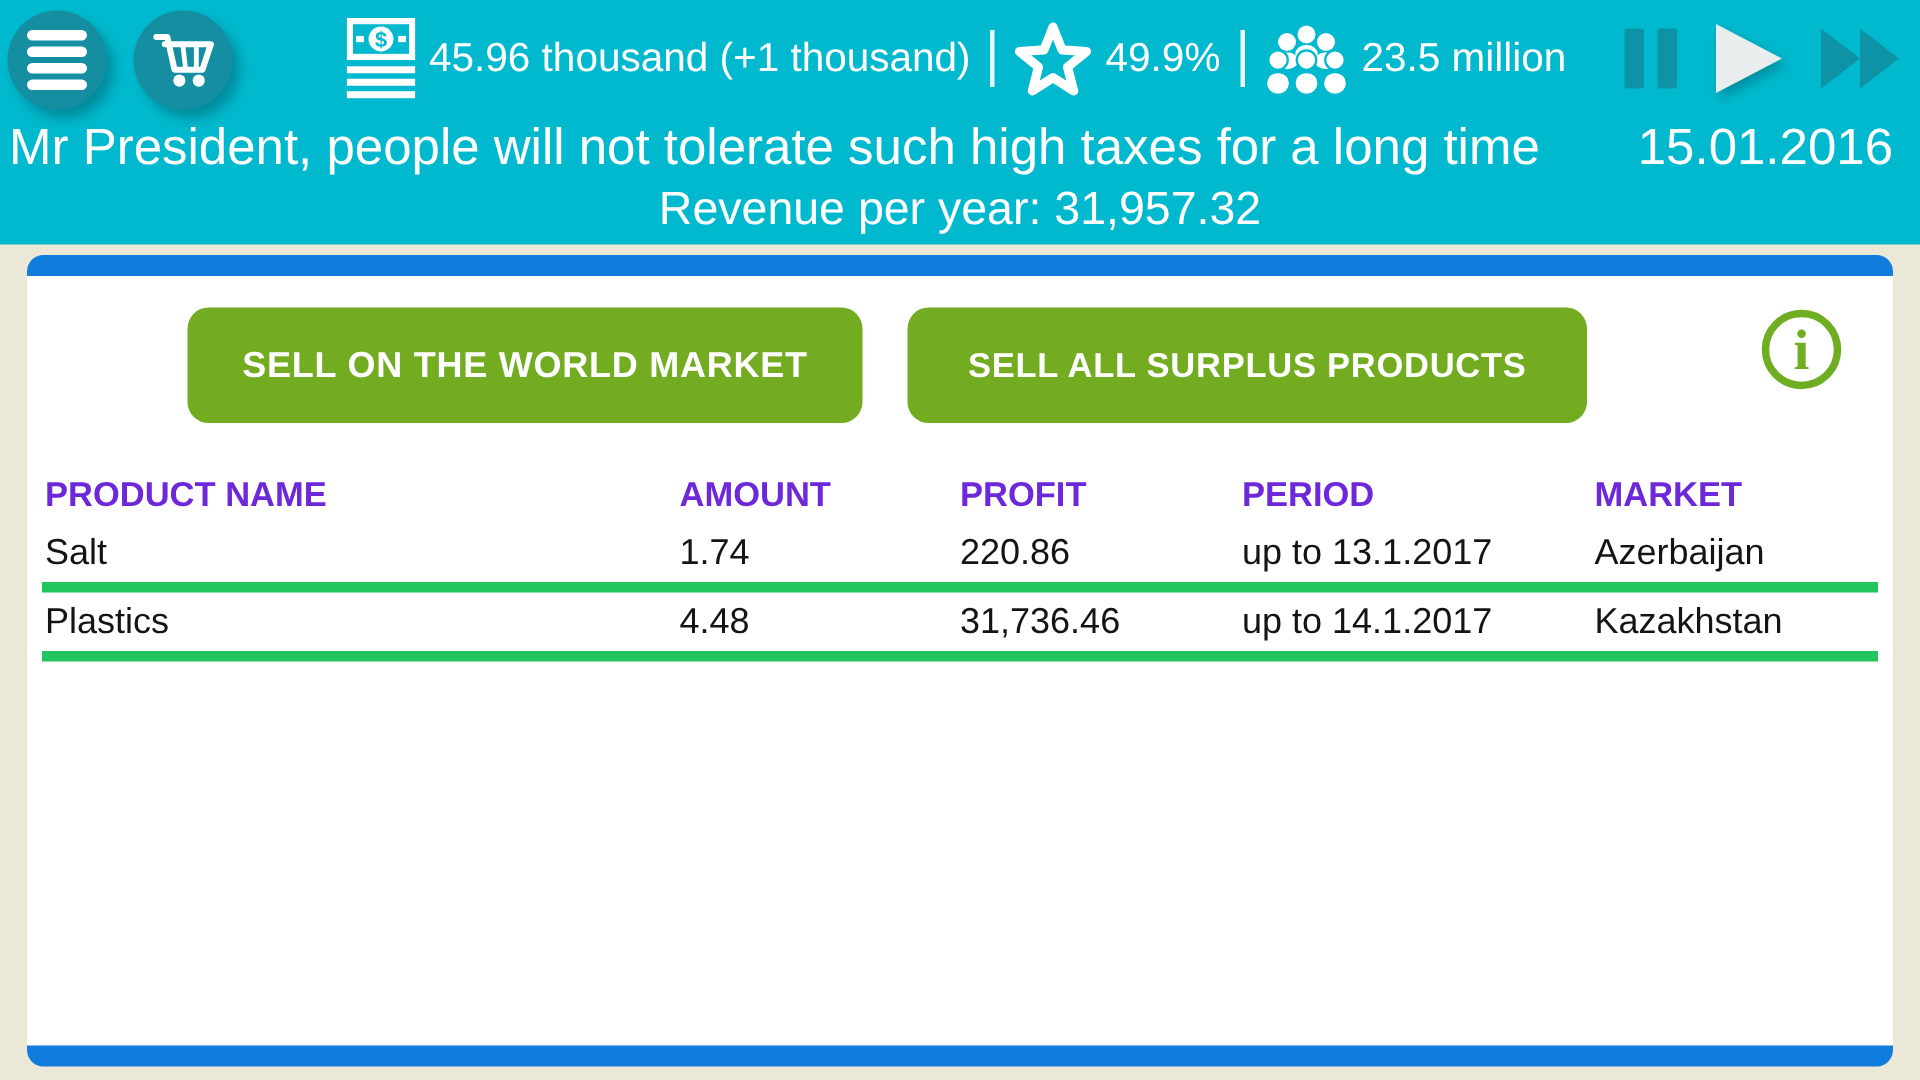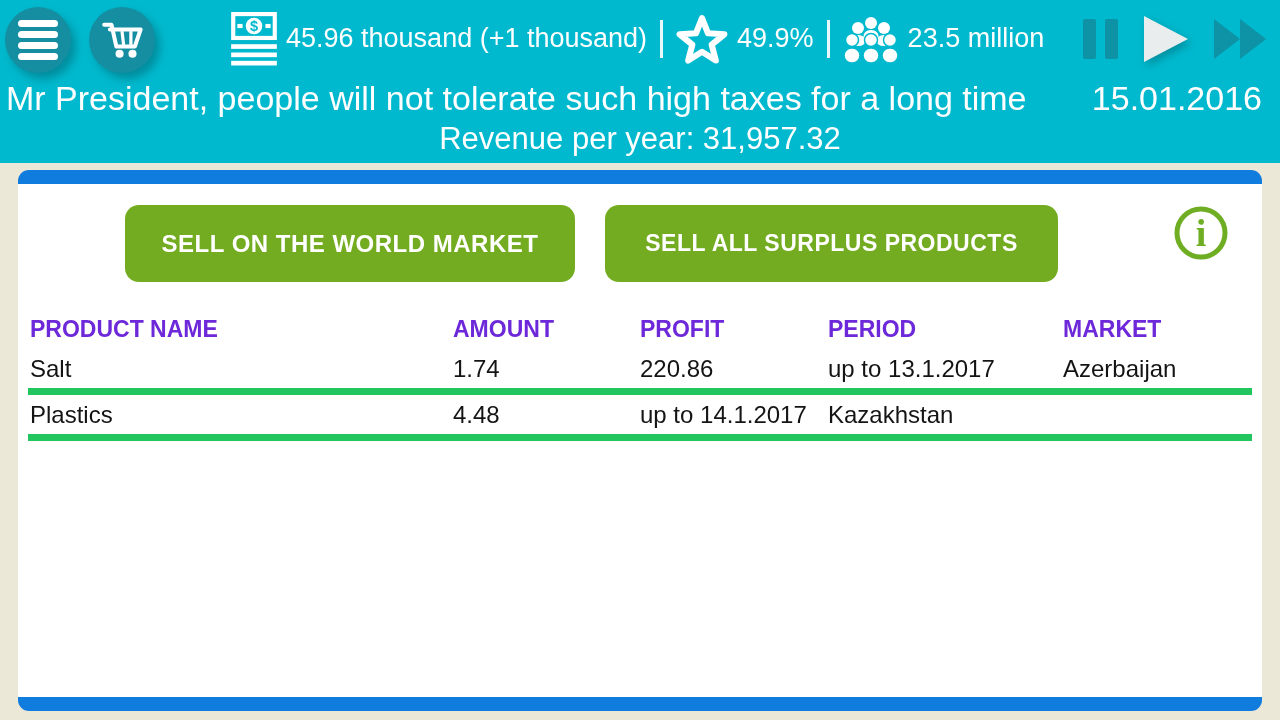--- a/index.html
+++ b/index.html
@@ -204,20 +204,21 @@
             <div>Salt</div>
             <div>1.74</div>
             <div>220.86</div>
             <div>up to 13.1.2017</div>
             <div>Azerbaijan</div>
           </div>
 
           <div class="trow tdata">
             <div>Plastics</div>
             <div>4.48</div>
+            <div>31,736.46</div>
             <div>up to 14.1.2017</div>
             <div>Kazakhstan</div>
           </div>
         </div>
 
       </div>
       <div class="card-edge bottom"></div>
     </div>
   </div>
 

